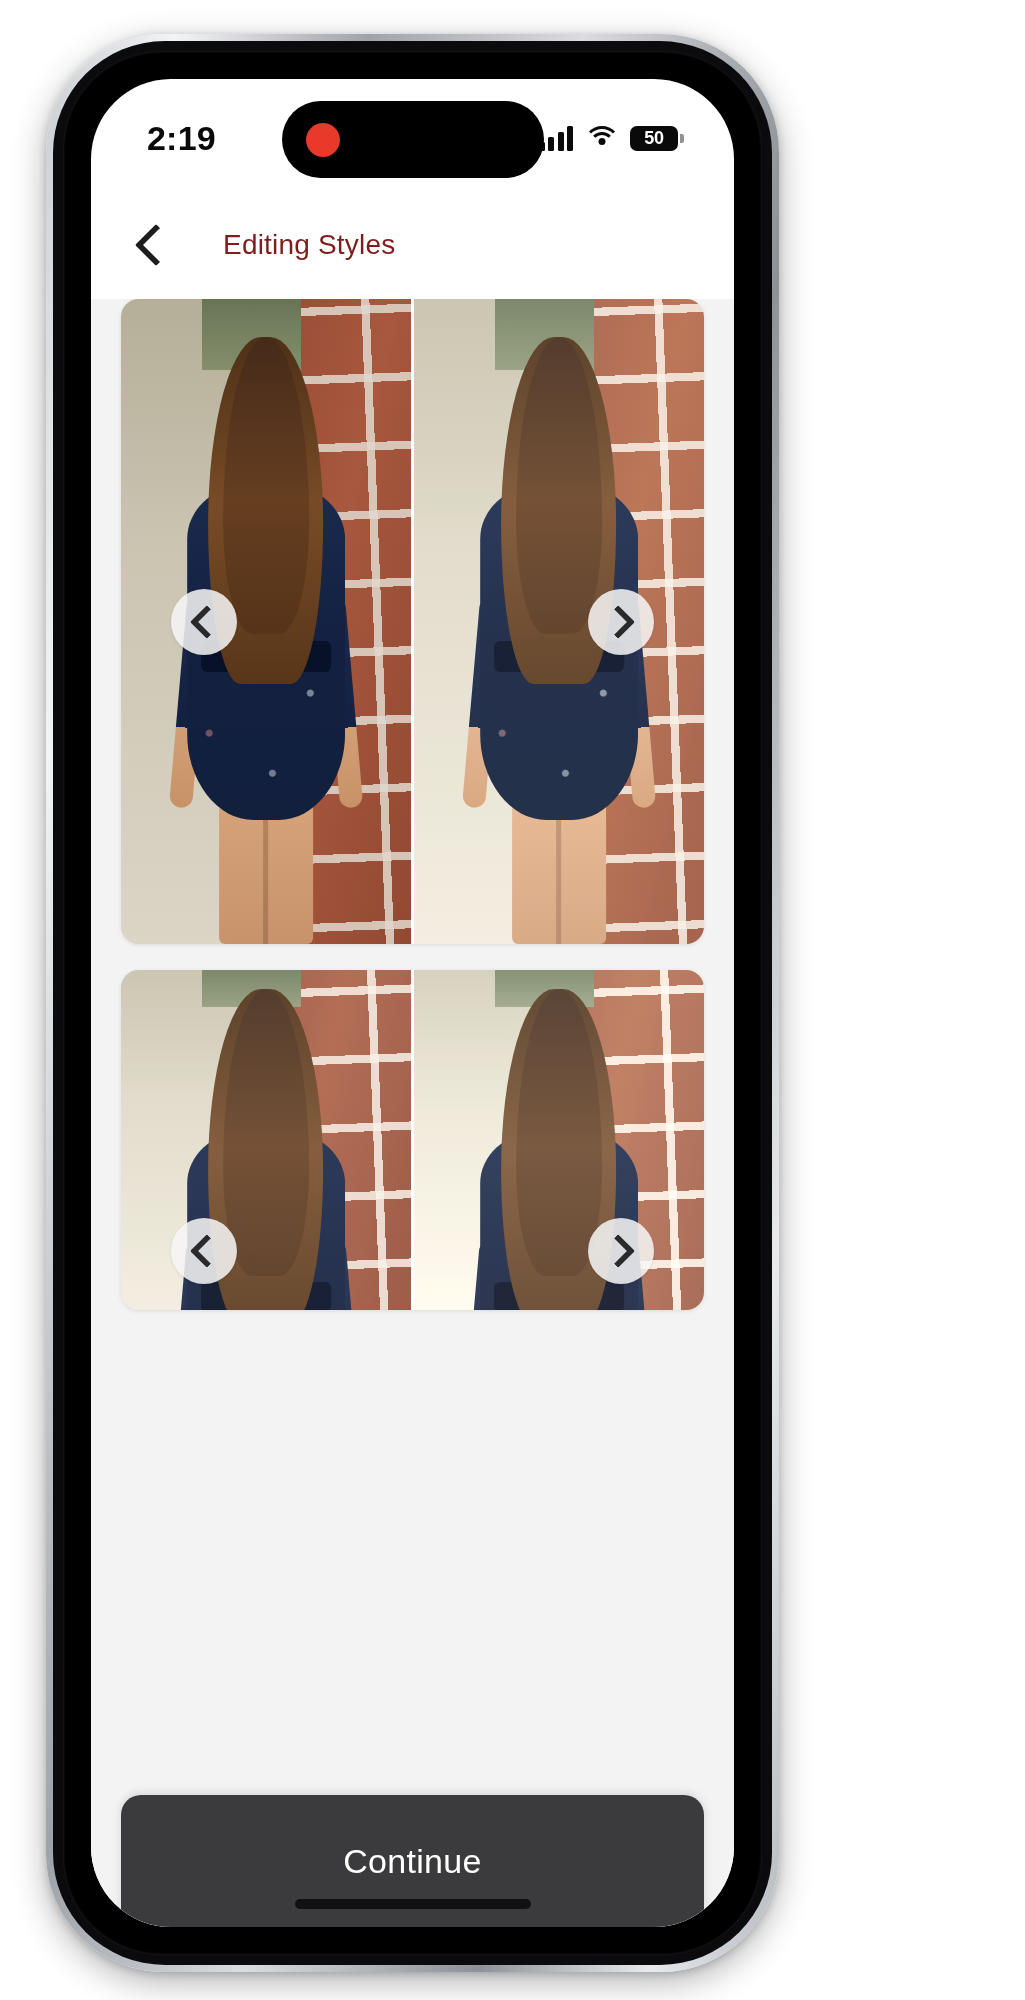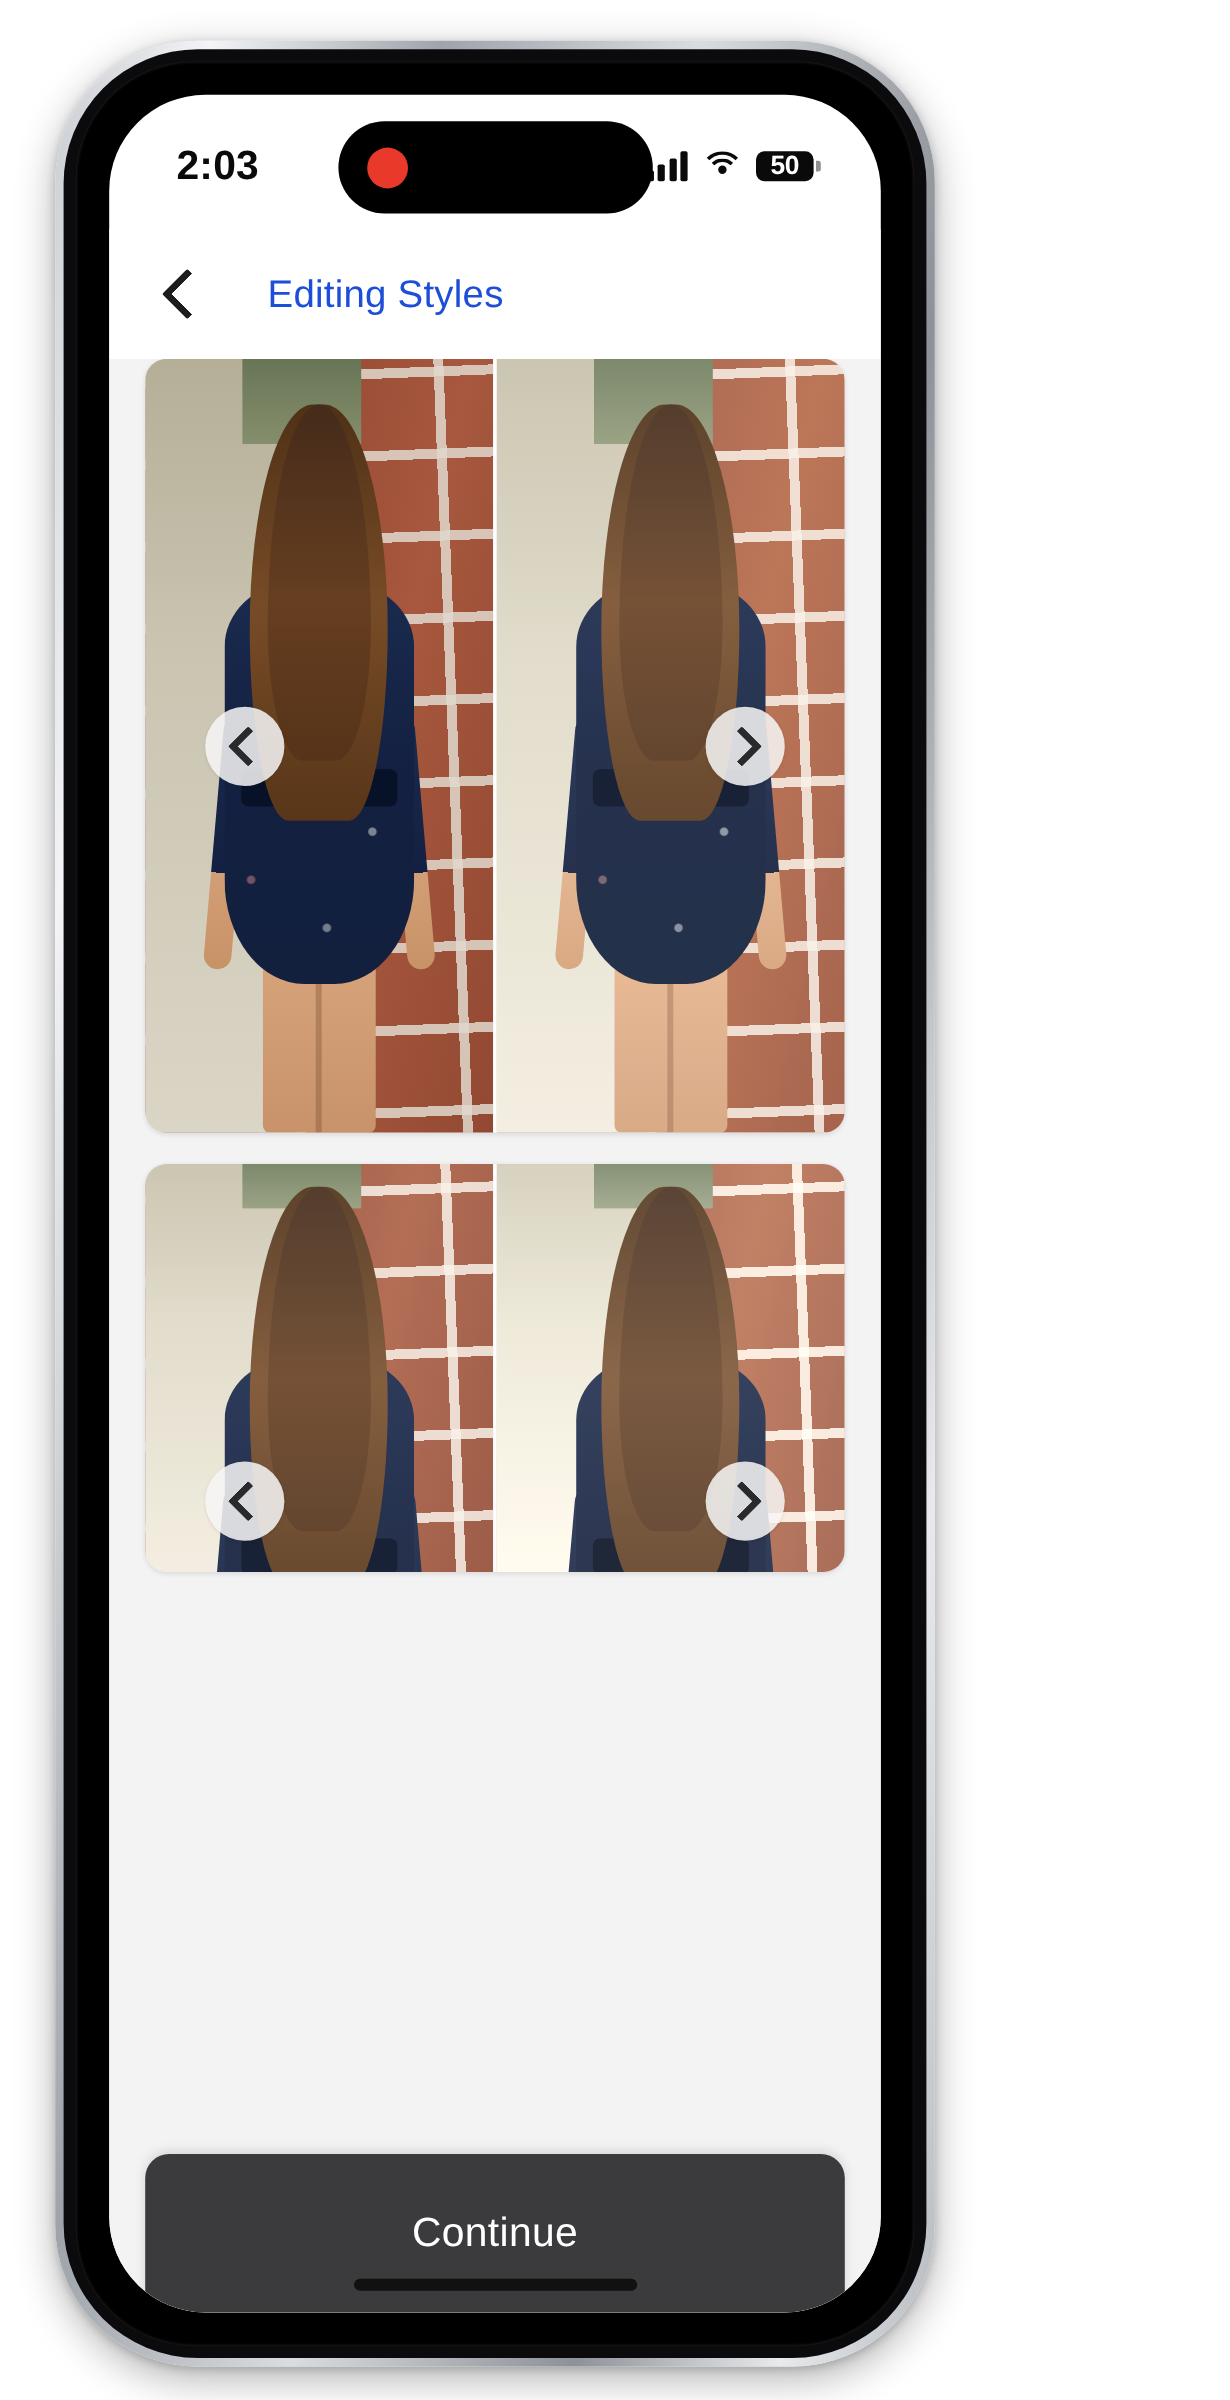--- a/index.html
+++ b/index.html
@@ -70,21 +70,21 @@
   .battery{position:relative;width:48px;height:25px;}
   .battery .shell{
     position:absolute;inset:0;border-radius:7px;background:#0a0a0a;
   }
   .battery .cap{
     position:absolute;right:-6px;top:8px;width:4px;height:9px;
     background:rgba(10,10,10,.45);border-radius:0 2px 2px 0;
   }
   .battery .pct{
     position:absolute;inset:0;display:flex;align-items:center;justify-content:center;
-    color:#ffffff;font-size:22px;font-weight:bold;letter-spacing:-.3px;
+    color:#ffffff;font-size:18px;font-weight:bold;letter-spacing:-.3px;
   }
 
   
   .island{
     position:absolute;left:50%;transform:translateX(-50%);top:22px;
     width:262px;height:77px;background:#000000;border-radius:42px;z-index:45;
     display:flex;align-items:center;
   }
   .island .rec{
     width:34px;height:34px;border-radius:50%;background:#e8392b;margin-left:24px;
@@ -98,21 +98,21 @@
   .back-btn{
     width:86px;height:86px;margin-left:22px;
     display:flex;align-items:center;justify-content:center;cursor:pointer;
     background:transparent;border:none;
   }
   .chev-back{
     width:24px;height:24px;border-left:6px solid #1d1d1f;border-bottom:6px solid #1d1d1f;
     transform:rotate(45deg);border-radius:2px;
   }
   .nav-title{
-    font-size:32px;color:#1d4ed8;font-weight:500;margin-left:24px;letter-spacing:.2px;
+    font-size:28px;color:#7f1d1d;font-weight:500;margin-left:24px;letter-spacing:.2px;
   }
 
   
   .content{
     position:absolute;left:0;top:220px;right:0;bottom:0;background:#f3f3f4;
     overflow:hidden;
   }
 
   .card{
     position:relative;margin:0 30px 26px 30px;background:#ffffff;border-radius:18px;
@@ -264,21 +264,21 @@
     <div class="btn-side btn-mute"></div>
     <div class="btn-side btn-volup"></div>
     <div class="btn-side btn-voldn"></div>
     <div class="btn-side btn-power"></div>
 
     <div class="device-band"></div>
     <div class="device-inner">
       <div class="screen">
 
         <div class="statusbar">
-          <div class="clock">2:03</div>
+          <div class="clock">2:19</div>
           <div class="status-right">
             <div class="signal">
               <i></i>
                 <i></i>
                 <i></i>
                 <i></i>
             </div>
             <div class="wifi">
               <span class="w1"></span>
                 <span class="w2"></span>

